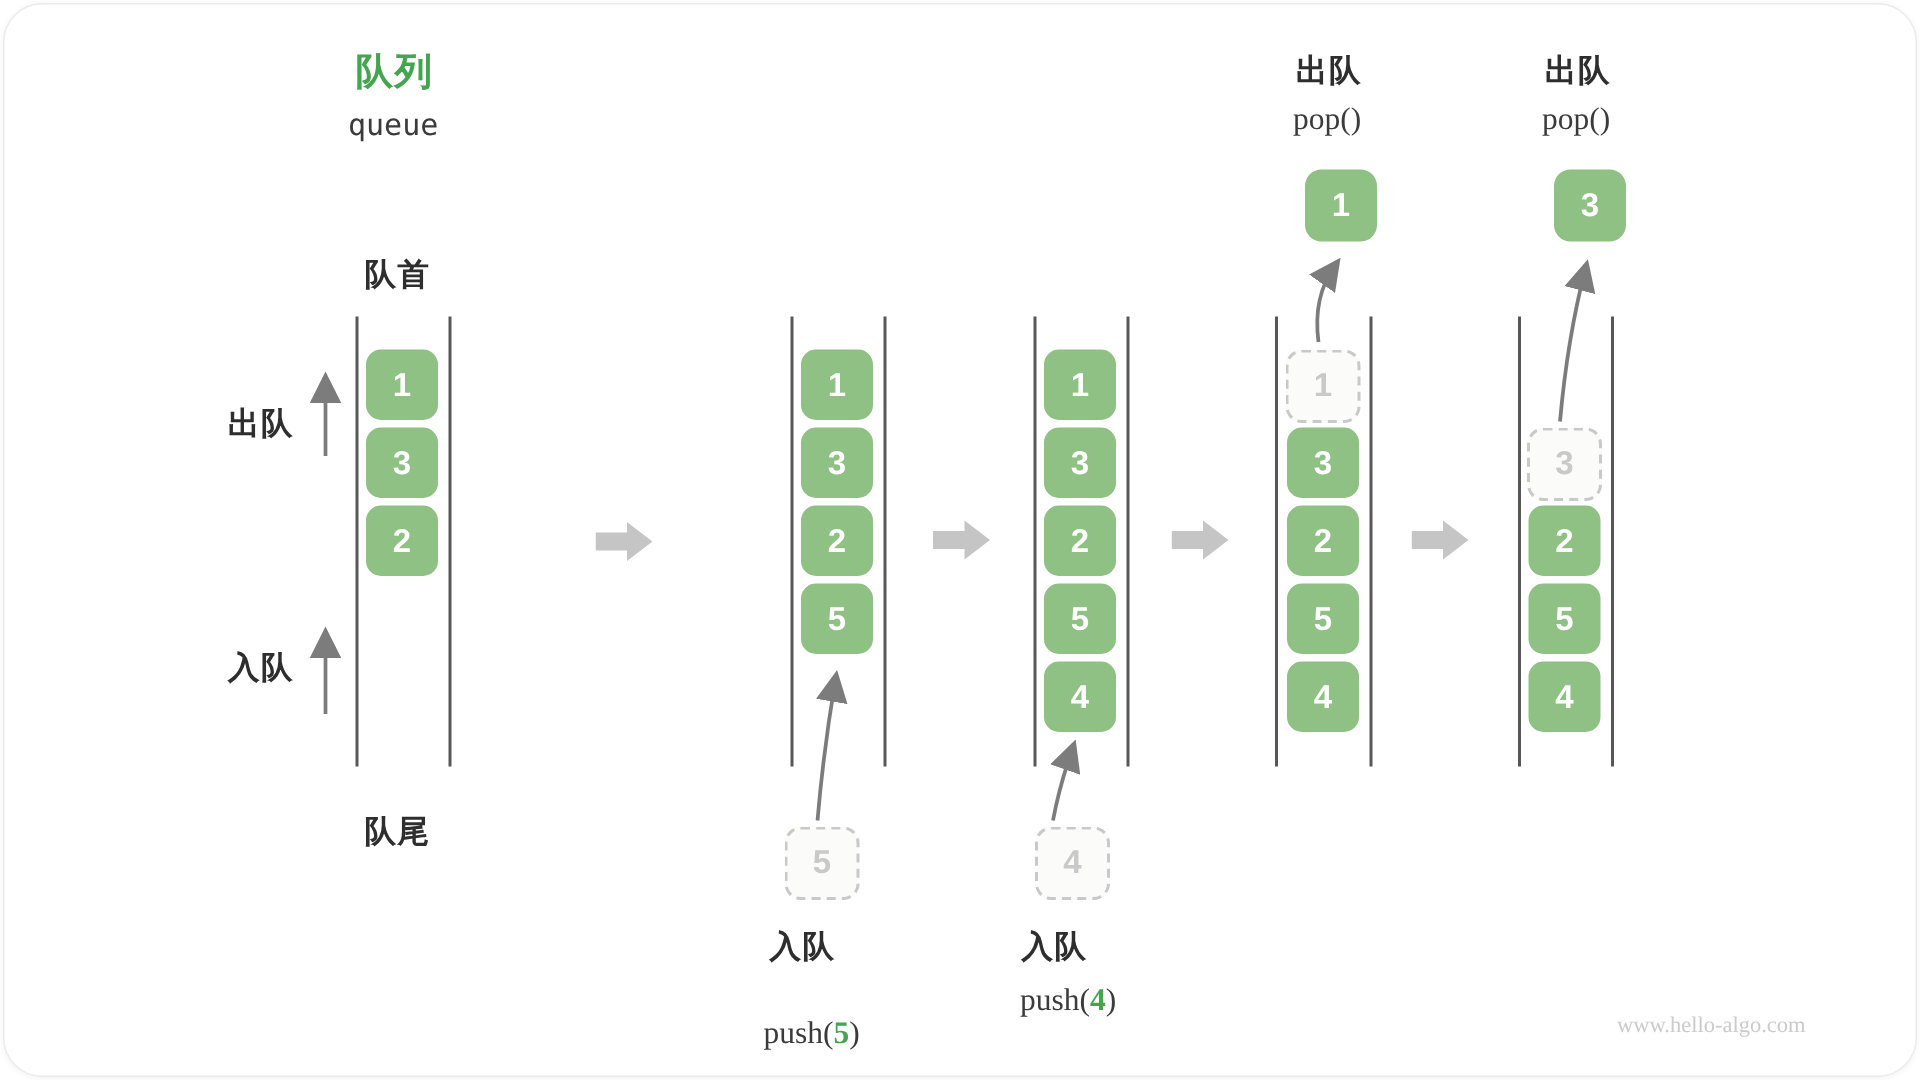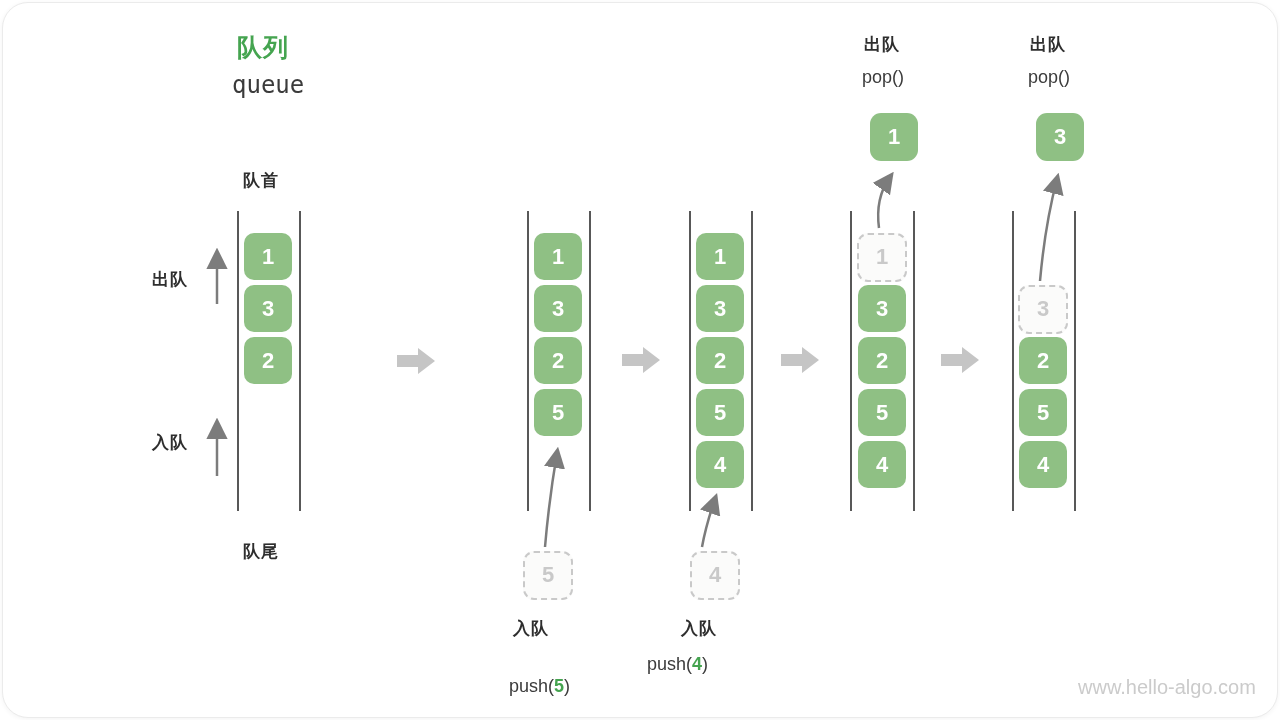--- a/index.html
+++ b/index.html
@@ -1,28 +1,28 @@
 <!DOCTYPE html>
 <html><head>
 <meta charset="utf-8">
 <style>
   html,body{margin:0;padding:0;background:#fff;}
   .stage{position:relative;width:1280px;height:720px;font-family:"Liberation Sans",sans-serif;overflow:hidden;}
   .card{position:absolute;left:2px;top:2px;right:2px;bottom:2px;background:#ffffff;border:1px solid #ebebeb;border-radius:26px;box-shadow:0 1px 5px rgba(0,0,0,0.05);}
   .abs{position:absolute;}
   .title-zh{font-size:25px;font-weight:bold;color:#45A450;letter-spacing:1px;}
-  .title-en{font-family:"DejaVu Sans Mono",monospace;font-size:24px;color:#3b3b3b;}
-  .cjk-label{font-size:17px;font-weight:bold;color:#2e2e2e;letter-spacing:1px;}
-  .mono{font-family:Liberation Sans, sans-serif;font-size:18px;color:#3b3b3b;}
+  .title-en{font-family:"DejaVu Sans Mono",monospace;font-size:20px;color:#3b3b3b;}
+  .cjk-label{font-size:21px;font-weight:bold;color:#2e2e2e;letter-spacing:1px;}
+  .mono{font-family:Liberation Serif, serif;font-size:21px;color:#3b3b3b;}
   .mono .g{color:#45A450;font-weight:bold;}
   .pipe{border-left:2px solid #585858;border-right:2px solid #585858;top:211px;height:300px;}
   .box{width:48px;height:47px;border-radius:10px;background:#8FC084;color:#ffffff;font-size:22px;font-weight:bold;text-align:center;line-height:47px;}
   .ghost{width:46px;height:45px;border-radius:11px;border:2.5px dashed #c9c9c9;background:#fbfbfa;color:#c9c9c9;font-size:22px;font-weight:bold;text-align:center;line-height:43px;box-sizing:content-box;}
   .popped{width:48px;height:48px;border-radius:11px;line-height:48px;}
-  .watermark{font-family:Liberation Sans, sans-serif;font-size:20px;color:#cbcbcb;}
+  .watermark{font-family:Liberation Serif, serif;font-size:15px;color:#cbcbcb;}
   svg{display:block;}
 </style>
 </head>
 <body>
 
 <div class="stage">
   <div class="card"></div>
 
   <svg class="abs" style="left:0;top:0" width="1280" height="720" viewBox="0 0 1280 720">
     <defs>
@@ -66,21 +66,21 @@
   <div class="abs cjk-label" style="left:513px;top:617px">入队</div>
   <div class="abs mono" style="left:509px;top:676px"><span>push(</span><span class="g">5</span><span>)</span></div>
 
   <div class="abs box" style="left:696px;top:233px">1</div>
   <div class="abs box" style="left:696px;top:285px">3</div>
   <div class="abs box" style="left:696px;top:337px">2</div>
   <div class="abs box" style="left:696px;top:389px">5</div>
   <div class="abs box" style="left:696px;top:441px">4</div>
   <div class="abs ghost" style="left:690px;top:551px">4</div>
   <div class="abs cjk-label" style="left:681px;top:617px">入队</div>
-  <div class="abs mono" style="left:647px;top:654px"><span>push(</span><span class="g">4</span><span>)</span></div>
+  <div class="abs mono" style="left:680px;top:654px"><span>push(</span><span class="g">4</span><span>)</span></div>
 
   <div class="abs ghost" style="left:857px;top:233px">1</div>
   <div class="abs box" style="left:858px;top:285px">3</div>
   <div class="abs box" style="left:858px;top:337px">2</div>
   <div class="abs box" style="left:858px;top:389px">5</div>
   <div class="abs box" style="left:858px;top:441px">4</div>
   <div class="abs box popped" style="left:870px;top:113px">1</div>
   <div class="abs cjk-label" style="left:864px;top:33px">出队</div>
   <div class="abs mono" style="left:862px;top:67px">pop()</div>
 

